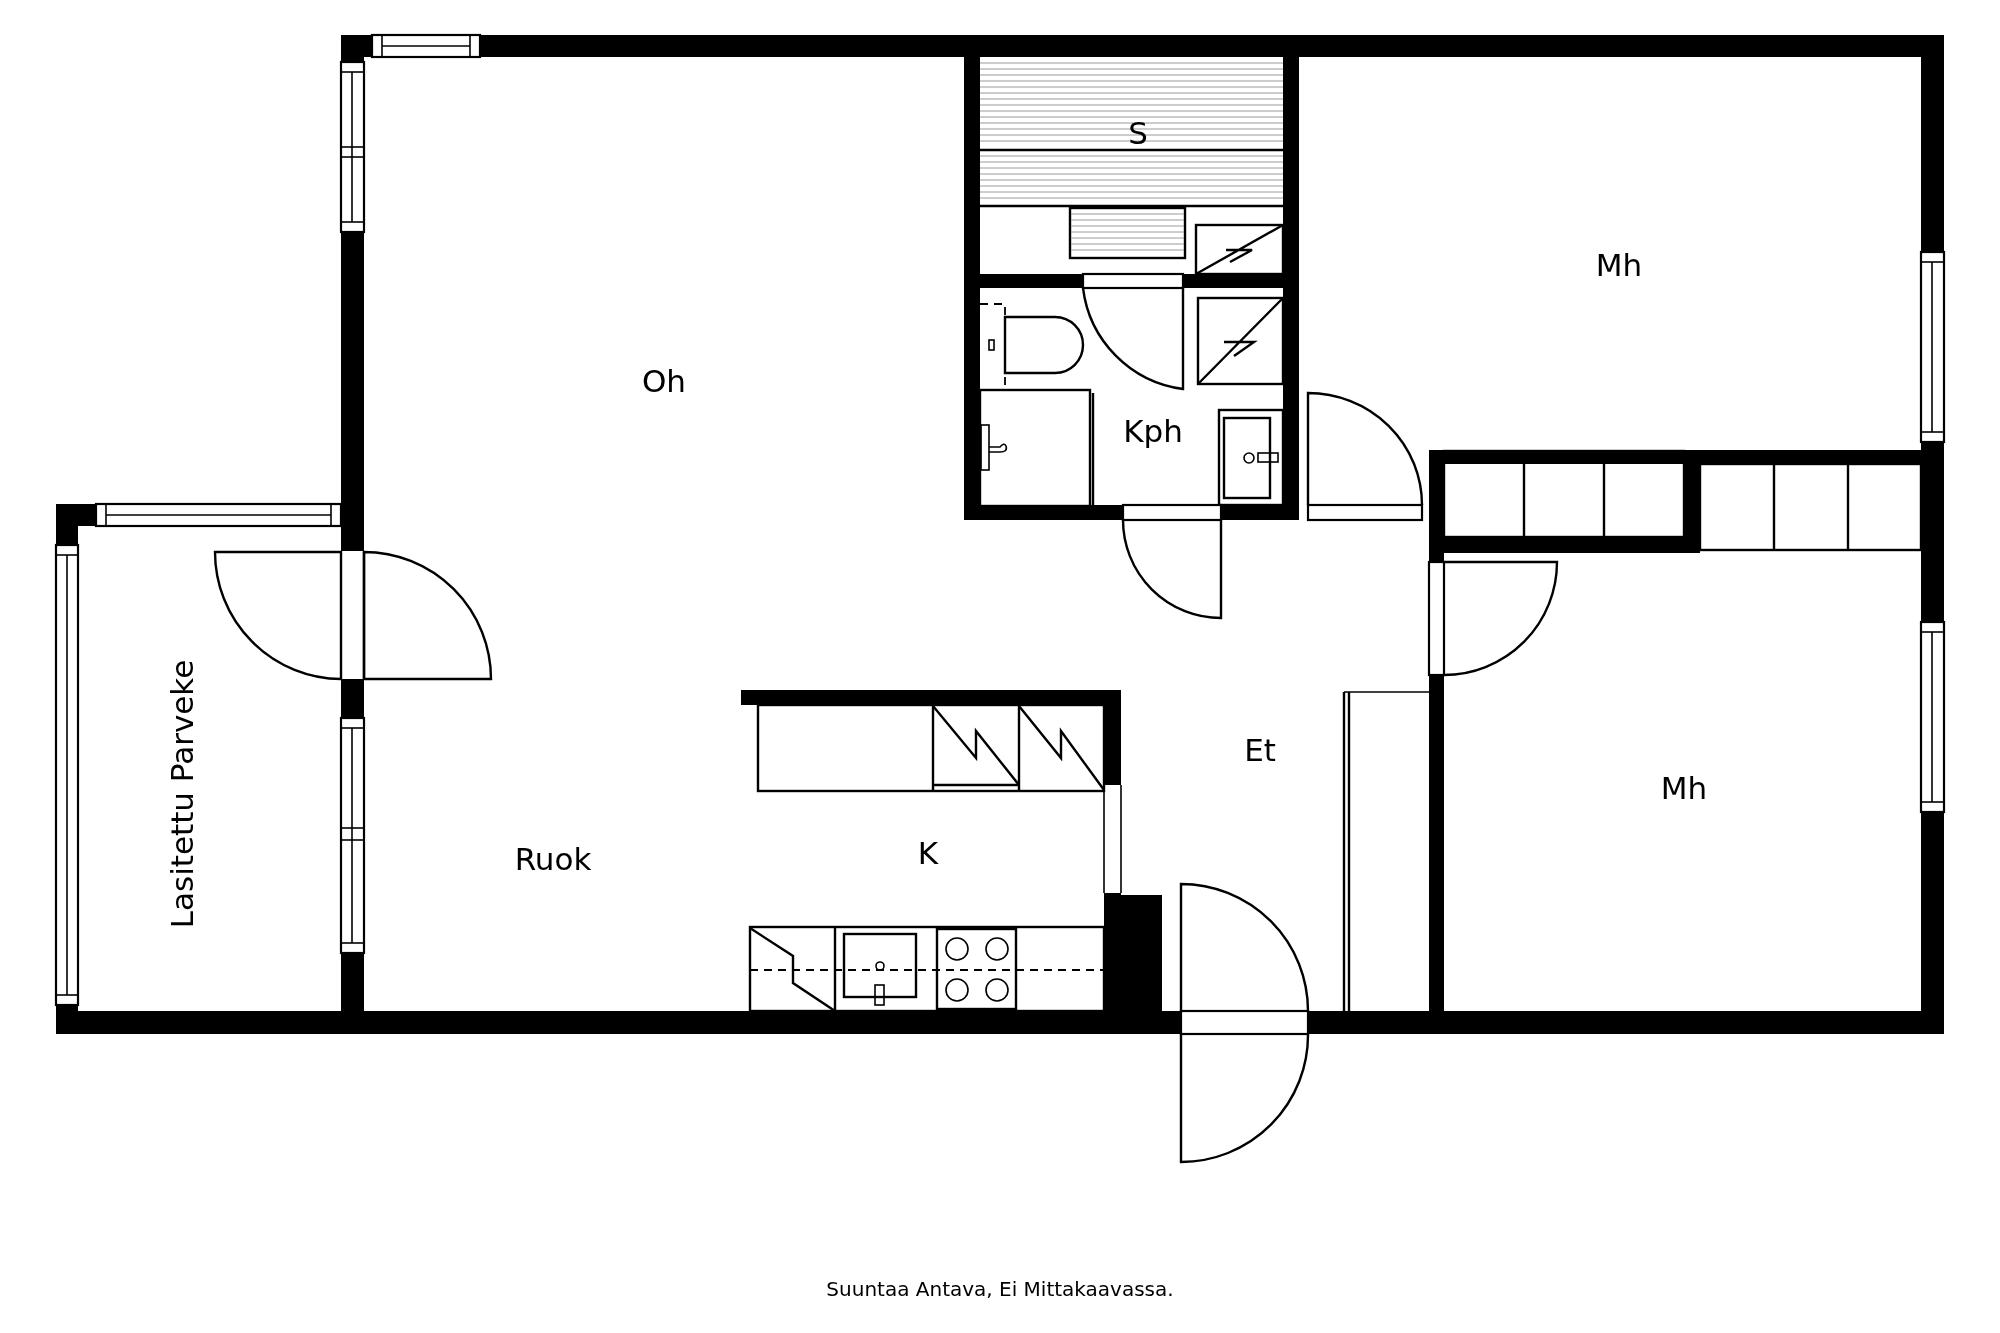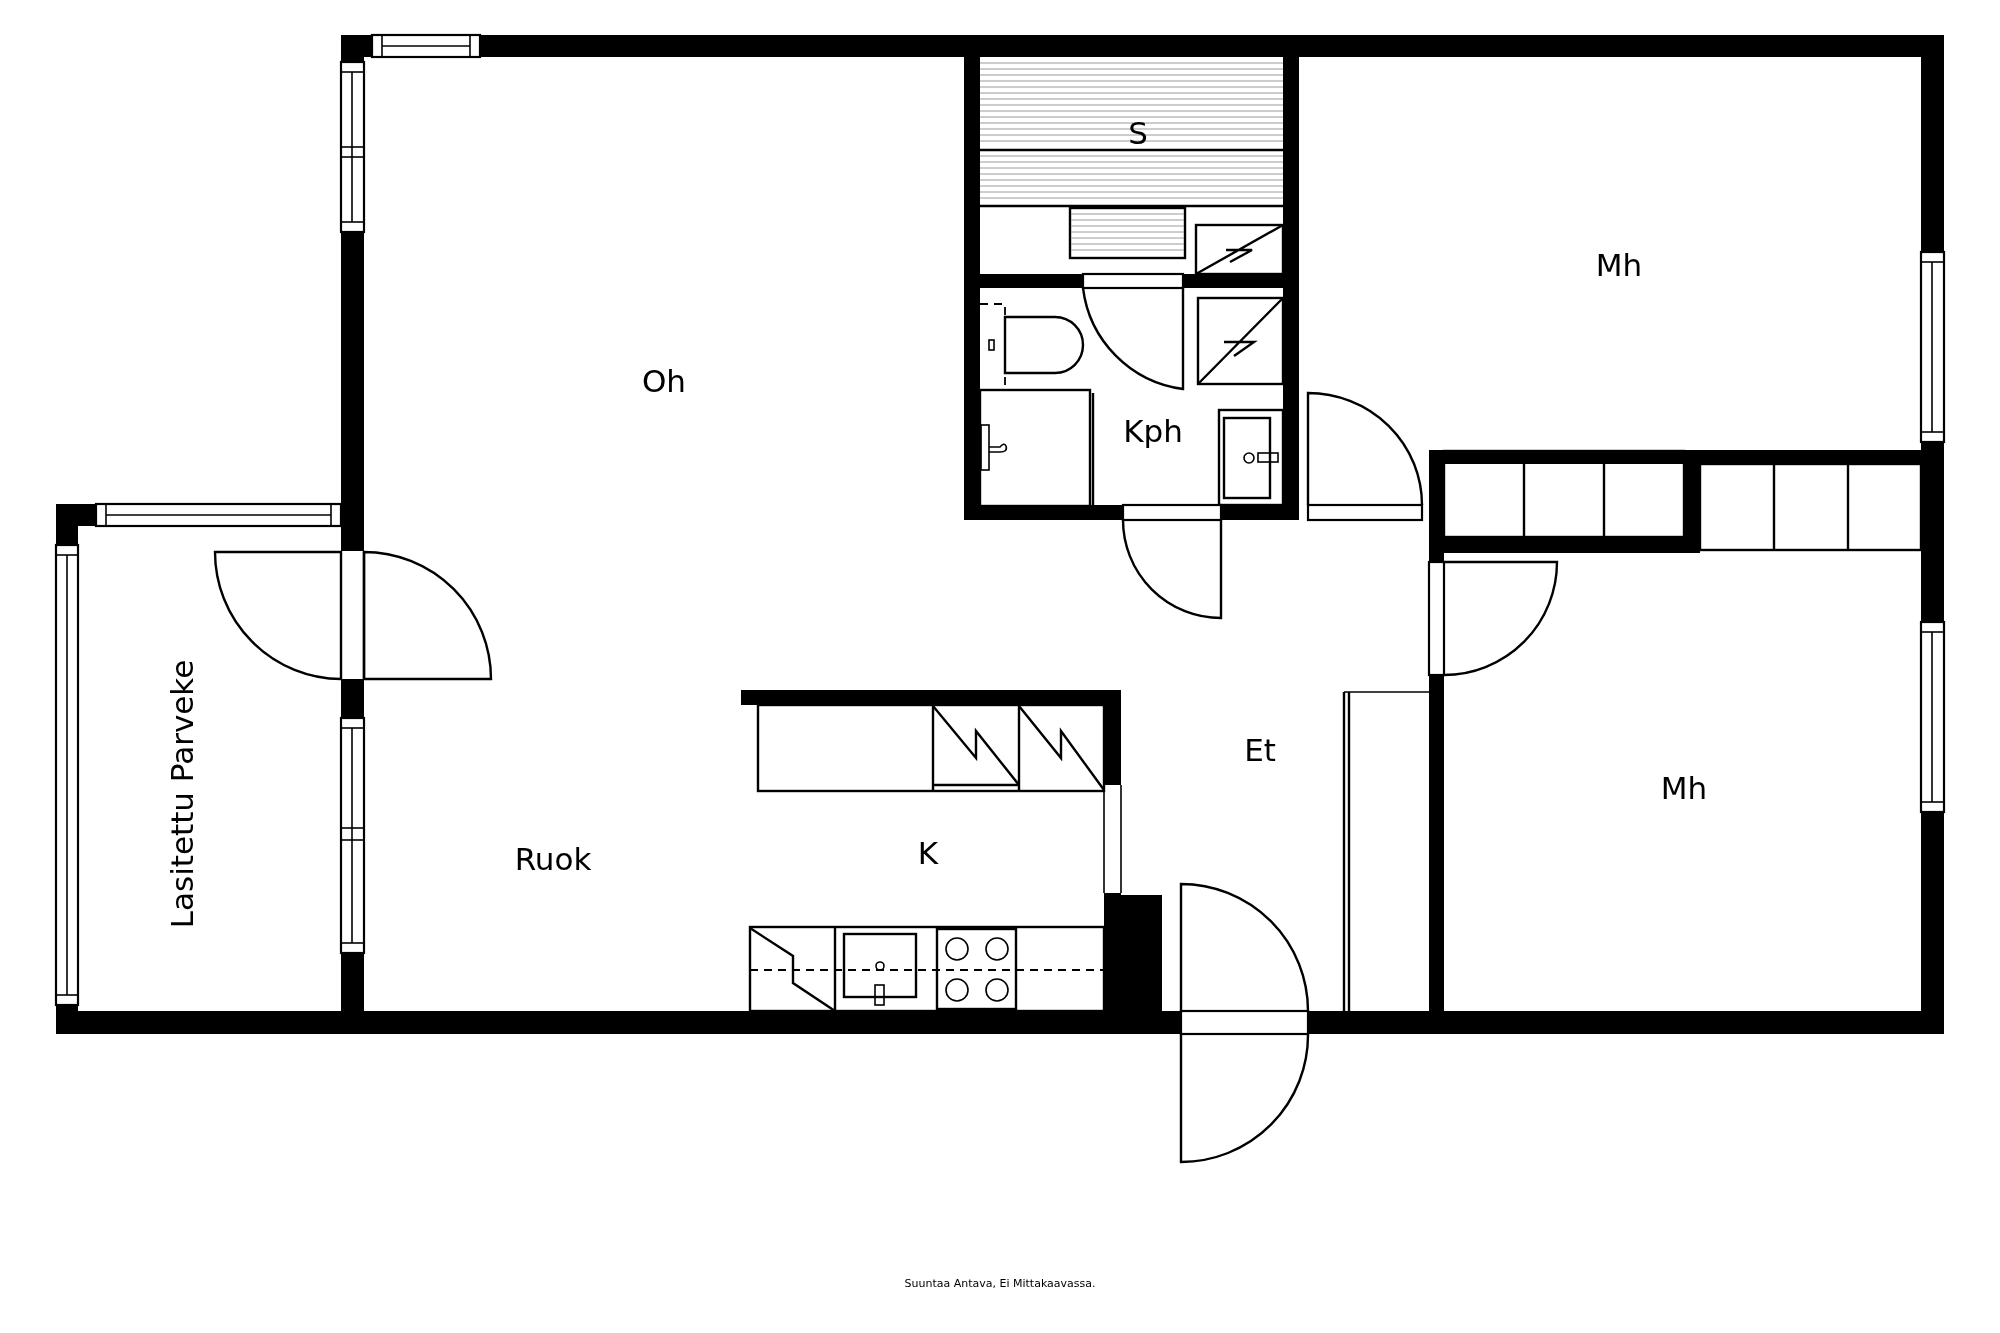--- a/index.html
+++ b/index.html
@@ -5,21 +5,21 @@
   html, body { margin:0; padding:0; background:#ffffff; }
   body { width:2000px; height:1333px; overflow:hidden; position:relative; font-family:"DejaVu Sans", sans-serif; }
   #plan { position:absolute; left:0; top:0; width:2000px; height:1333px; }
   .wall { fill:#000000; }
   .ln { fill:none; stroke:#000000; stroke-width:2.4; }
   .thin { fill:none; stroke:#000000; stroke-width:1.6; }
   .bench { fill:none; stroke:#9a9a9a; stroke-width:1; }
   .win { fill:#ffffff; stroke:#000000; stroke-width:2.2; }
   .dash { fill:none; stroke:#000000; stroke-width:1.8; stroke-dasharray:8 6; }
   .lbl { font-family:"DejaVu Sans", sans-serif; font-size:31px; fill:#000000; }
-  .note { position:absolute; left:0; width:2000px; top:1277px; text-align:center; font-family:"DejaVu Sans", sans-serif; font-size:11px; color:#000; }
+  .note { position:absolute; left:0; width:2000px; top:1277px; text-align:center; font-family:"DejaVu Sans", sans-serif; font-size:20px; color:#000; }
 </style>
 </head>
 <body>
 
 <svg id="plan" viewBox="0 0 2000 1333" xmlns="http://www.w3.org/2000/svg">
 
   <g>
 
     <rect class="wall" x="341" y="35" width="1603" height="22"></rect>
 

